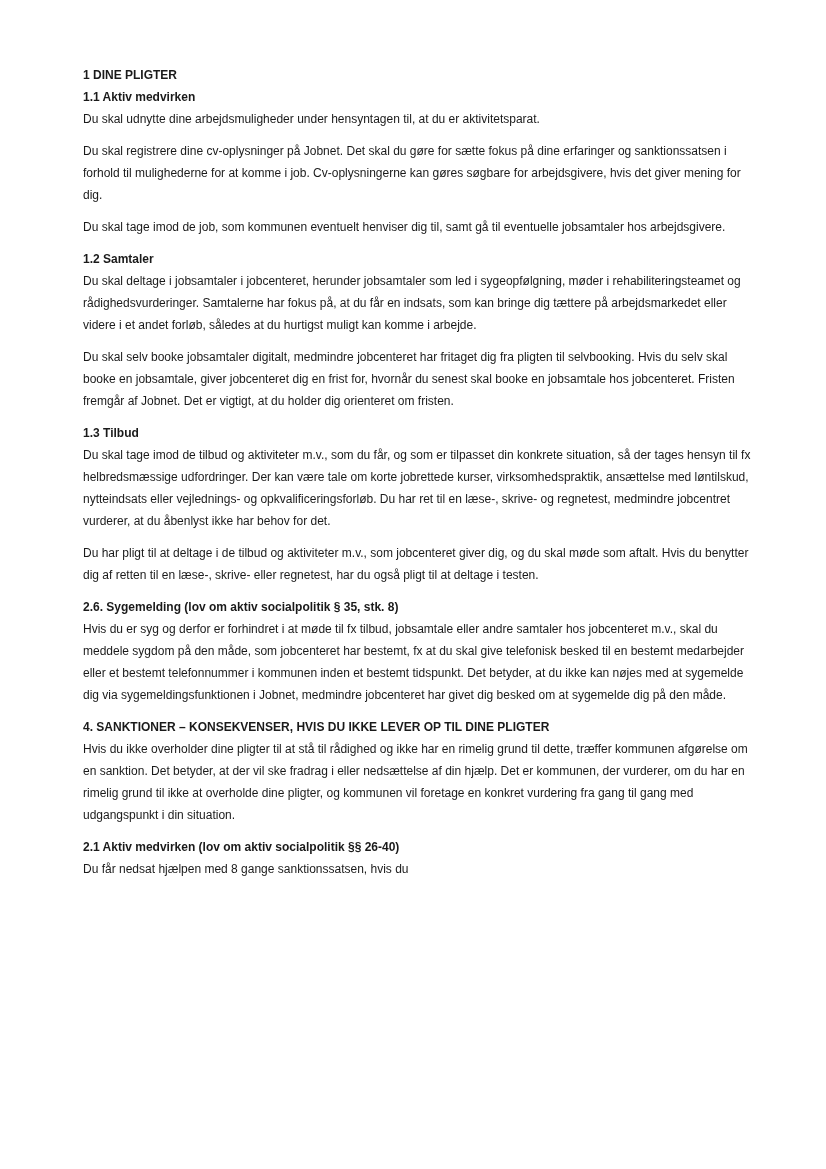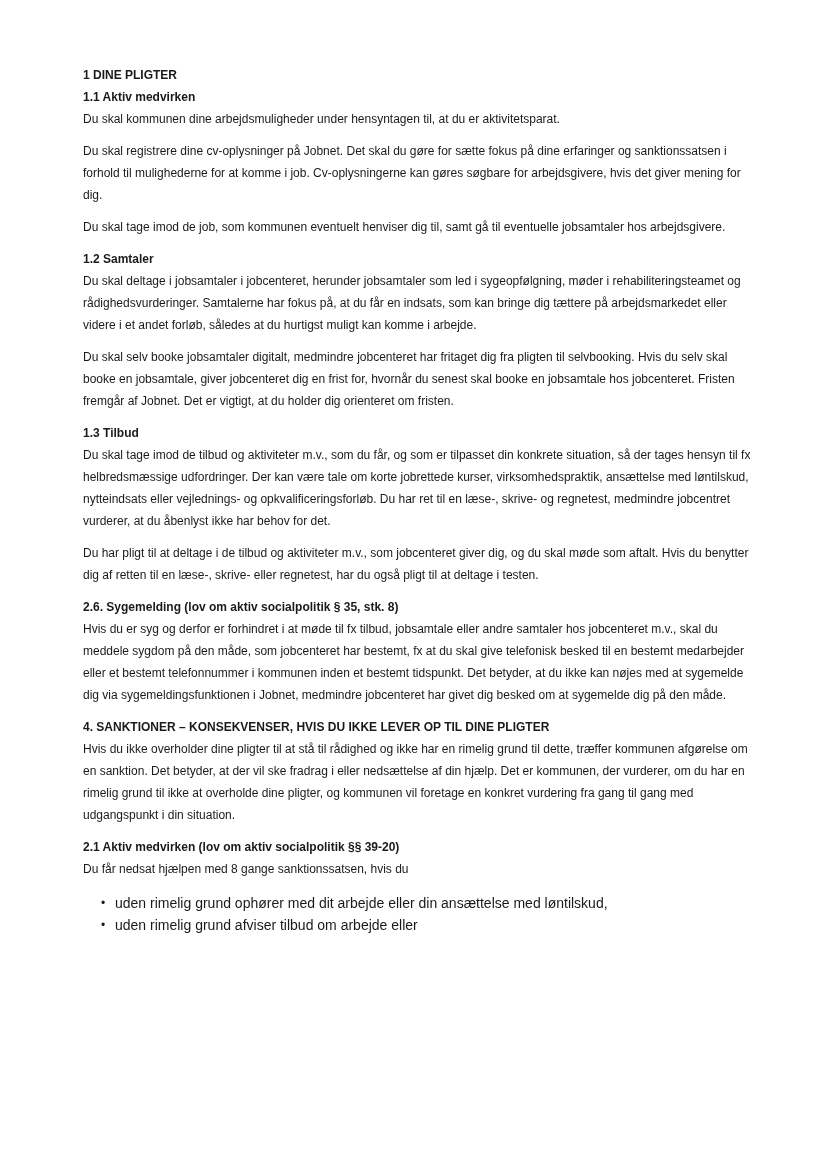--- a/index.html
+++ b/index.html
@@ -59,33 +59,29 @@
     color: #1a1a1a;
   }
 </style>
 </head>
 <body>
 
 <div class="page">
   <main class="doc-body">
       <h3 class="heading">1 DINE PLIGTER</h3>
       <h3 class="heading">1.1 Aktiv medvirken</h3>
-      <p class="paragraph">Du skal kommunen dine arbejdsmuligheder under hensyntagen til, at du er aktivitetsparat.</p>
+      <p class="paragraph">Du skal udnytte dine arbejdsmuligheder under hensyntagen til, at du er aktivitetsparat.</p>
       <p class="paragraph">Du skal registrere dine cv-oplysninger på Jobnet. Det skal du gøre for sætte fokus på dine erfaringer og sanktionssatsen i forhold til mulighederne for at komme i job. Cv-oplysningerne kan gøres søgbare for arbejdsgivere, hvis det giver mening for dig.</p>
       <p class="paragraph">Du skal tage imod de job, som kommunen eventuelt henviser dig til, samt gå til eventuelle jobsamtaler hos arbejdsgivere.</p>
       <h3 class="heading">1.2 Samtaler</h3>
       <p class="paragraph">Du skal deltage i jobsamtaler i jobcenteret, herunder jobsamtaler som led i sygeopfølgning, møder i rehabiliteringsteamet og rådighedsvurderinger. Samtalerne har fokus på, at du får en indsats, som kan bringe dig tættere på arbejdsmarkedet eller videre i et andet forløb, således at du hurtigst muligt kan komme i arbejde.</p>
       <p class="paragraph">Du skal selv booke jobsamtaler digitalt, medmindre jobcenteret har fritaget dig fra pligten til selvbooking. Hvis du selv skal booke en jobsamtale, giver jobcenteret dig en frist for, hvornår du senest skal booke en jobsamtale hos jobcenteret. Fristen fremgår af Jobnet. Det er vigtigt, at du holder dig orienteret om fristen.</p>
       <h3 class="heading">1.3 Tilbud</h3>
       <p class="paragraph">Du skal tage imod de tilbud og aktiviteter m.v., som du får, og som er tilpasset din konkrete situation, så der tages hensyn til fx helbredsmæssige udfordringer. Der kan være tale om korte jobrettede kurser, virksomhedspraktik, ansættelse med løntilskud, nytteindsats eller vejlednings- og opkvalificeringsforløb. Du har ret til en læse-, skrive- og regnetest, medmindre jobcentret vurderer, at du åbenlyst ikke har behov for det.</p>
       <p class="paragraph">Du har pligt til at deltage i de tilbud og aktiviteter m.v., som jobcenteret giver dig, og du skal møde som aftalt. Hvis du benytter dig af retten til en læse-, skrive- eller regnetest, har du også pligt til at deltage i testen.</p>
       <h3 class="heading">2.6. Sygemelding (lov om aktiv socialpolitik § 35, stk. 8)</h3>
       <p class="paragraph">Hvis du er syg og derfor er forhindret i at møde til fx tilbud, jobsamtale eller andre samtaler hos jobcenteret m.v., skal du meddele sygdom på den måde, som jobcenteret har bestemt, fx at du skal give telefonisk besked til en bestemt medarbejder eller et bestemt telefonnummer i kommunen inden et bestemt tidspunkt. Det betyder, at du ikke kan nøjes med at sygemelde dig via sygemeldingsfunktionen i Jobnet, medmindre jobcenteret har givet dig besked om at sygemelde dig på den måde.</p>
       <h3 class="heading">4. SANKTIONER – KONSEKVENSER, HVIS DU IKKE LEVER OP TIL DINE PLIGTER</h3>
       <p class="paragraph">Hvis du ikke overholder dine pligter til at stå til rådighed og ikke har en rimelig grund til dette, træffer kommunen afgørelse om en sanktion. Det betyder, at der vil ske fradrag i eller nedsættelse af din hjælp. Det er kommunen, der vurderer, om du har en rimelig grund til ikke at overholde dine pligter, og kommunen vil foretage en konkret vurdering fra gang til gang med udgangspunkt i din situation.</p>
-      <h3 class="heading">2.1 Aktiv medvirken (lov om aktiv socialpolitik §§ 39-20)</h3>
+      <h3 class="heading">2.1 Aktiv medvirken (lov om aktiv socialpolitik §§ 26-40)</h3>
       <p class="paragraph">Du får nedsat hjælpen med 8 gange sanktionssatsen, hvis du</p>
-      <ul class="bullet-list">
-        <li>uden rimelig grund ophører med dit arbejde eller din ansættelse med løntilskud,</li>
-        <li>uden rimelig grund afviser tilbud om arbejde eller</li>
-      </ul>
     </main>
 </div>
 
 </body></html>

